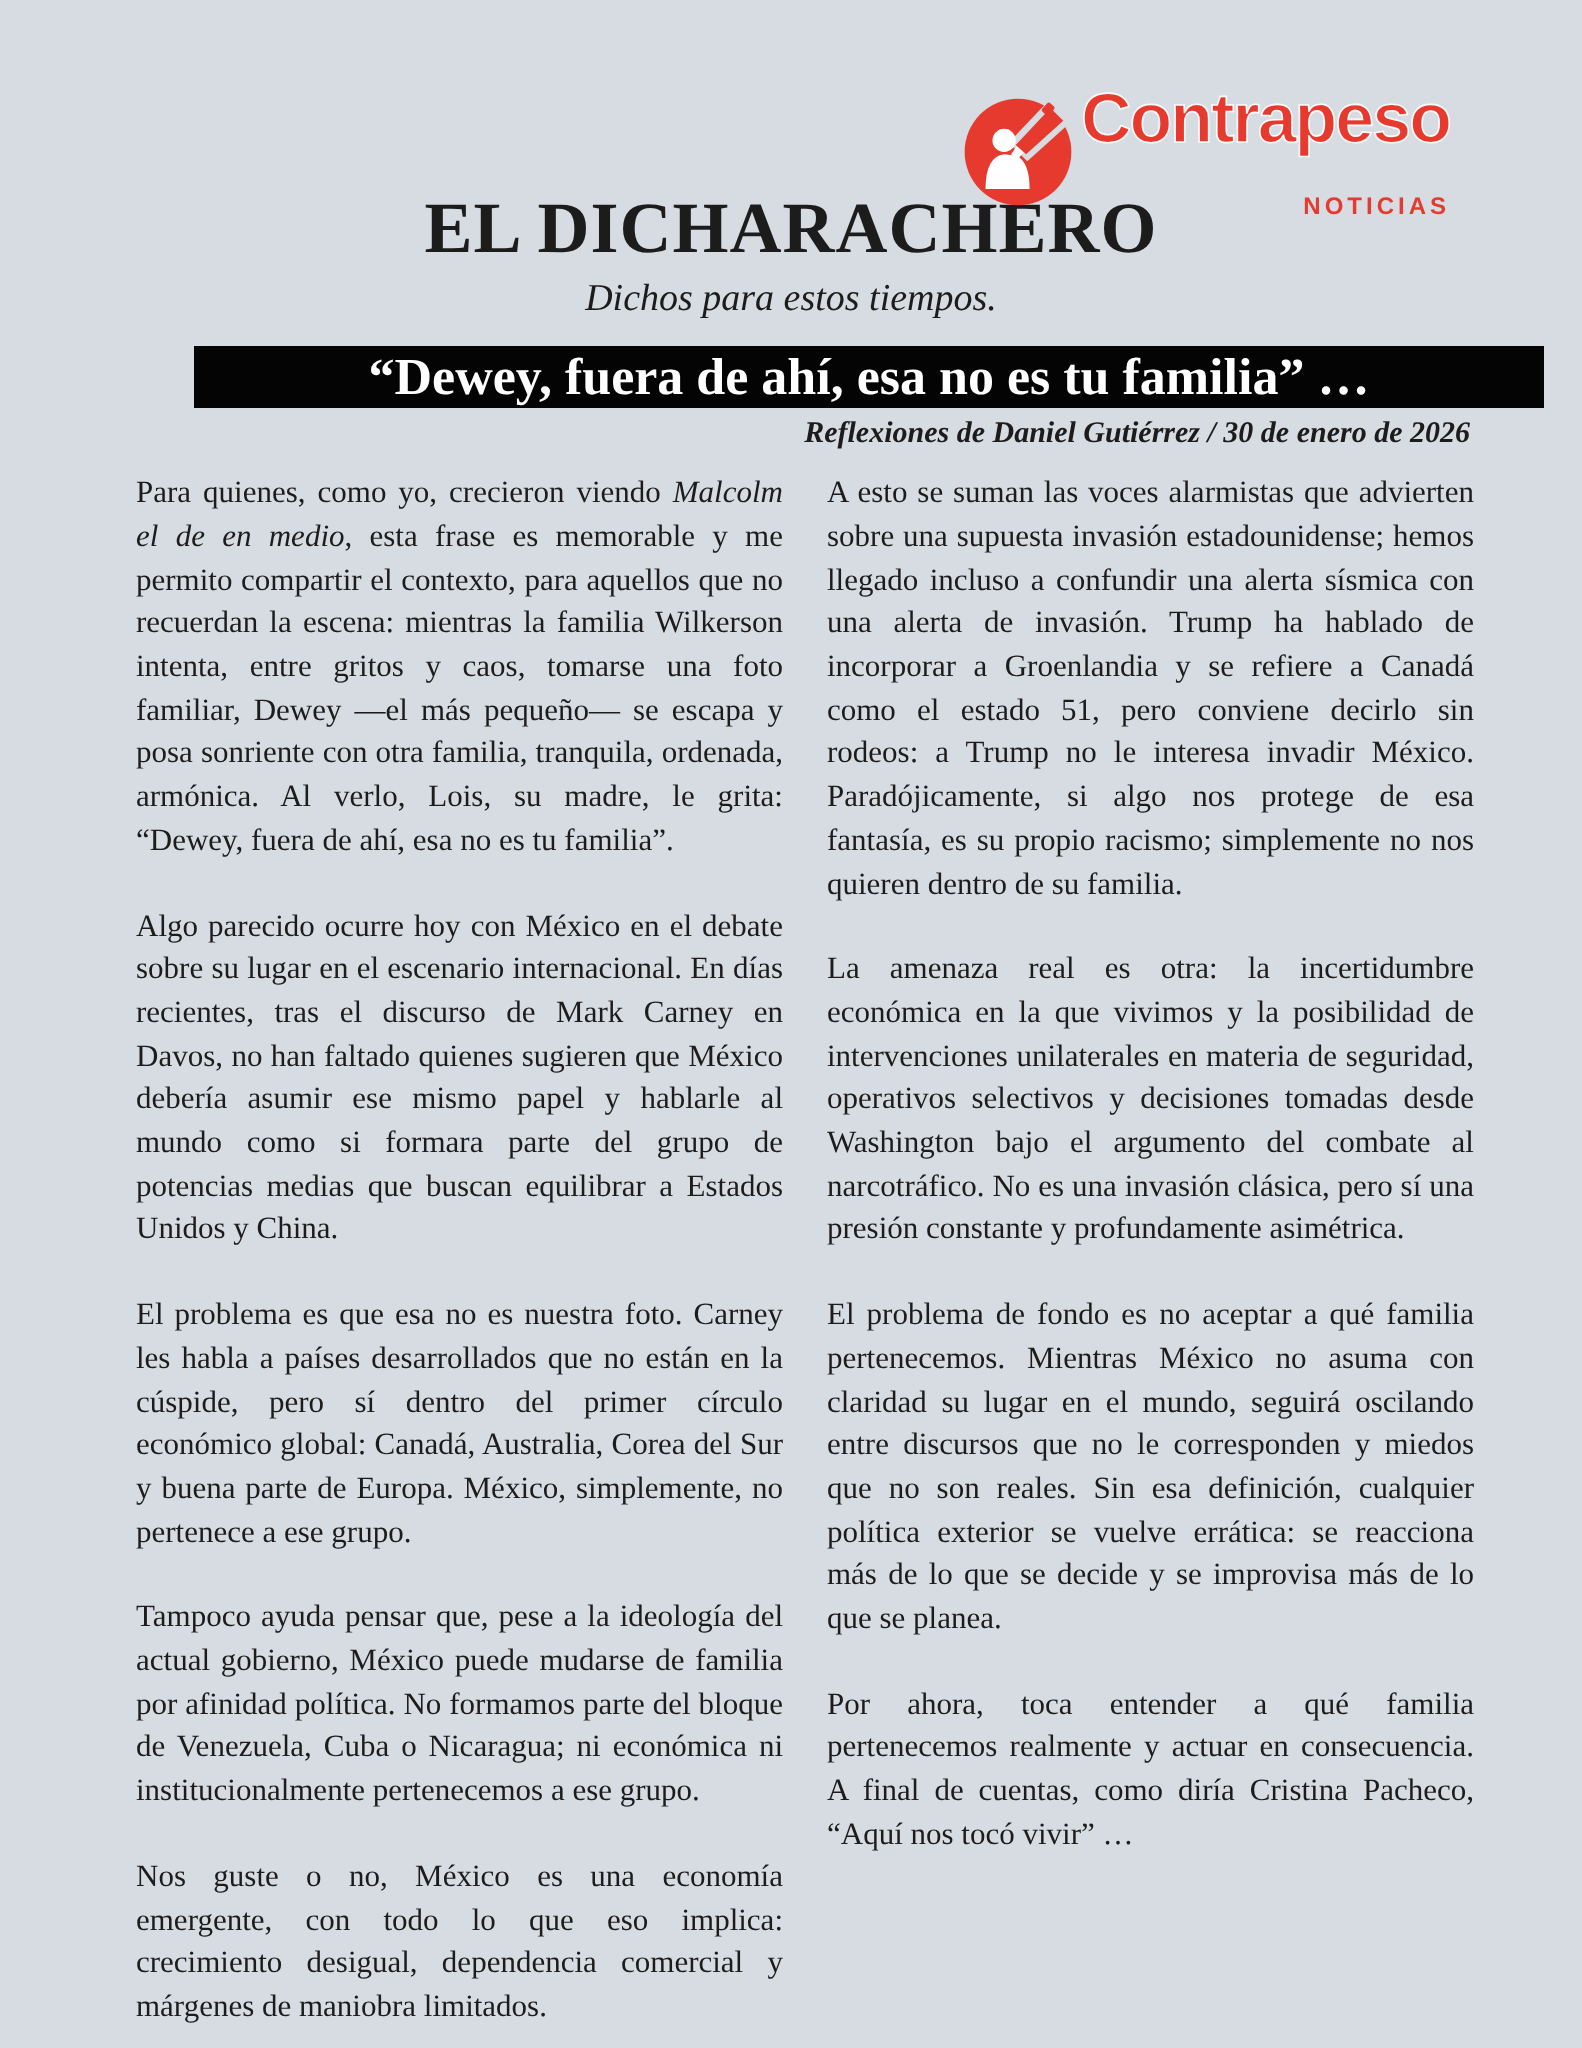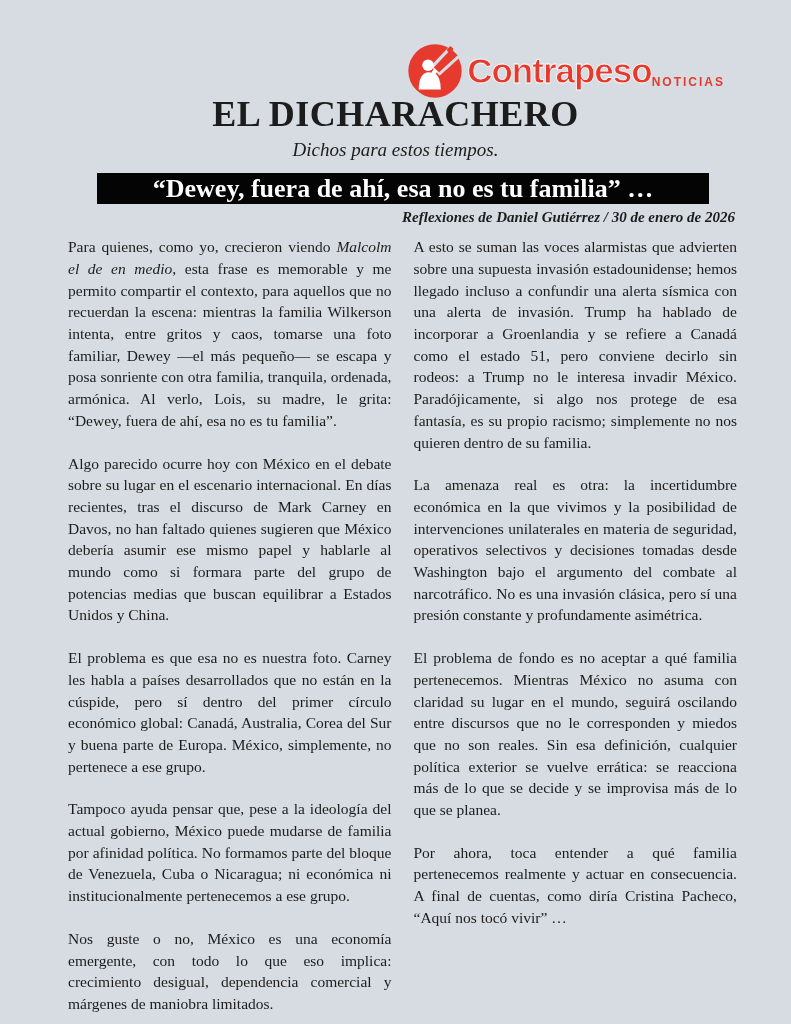--- a/index.html
+++ b/index.html
@@ -11,21 +11,21 @@
     font-family:"Liberation Serif", serif;
     color:#1c1c1c;
     box-sizing:border-box;
   }
   
   .logo{
     position:absolute; top:42px; right:66px;
     display:flex; align-items:center; gap:3px;
   }
   .logo-icon{width:58px;height:58px;flex:0 0 auto;}
-  .logo-textwrap{display:flex;flex-direction:row;align-items:flex-end;}
+  .logo-textwrap{display:flex;flex-direction:column;align-items:flex-end;gap:20px;}
   .logo-word{
     font-family:"Liberation Sans", sans-serif;
     font-weight:bold;
     font-size:35px;
     line-height:36px;
     letter-spacing:-1px;
     color:#e63a2e;
     -webkit-text-stroke:0.8px rgba(255,255,255,0.95);
   }
   .logo-tagline{
@@ -47,21 +47,21 @@
   }
   .subtitle{
     margin-top:4px;
     text-align:center;
     font-style:italic;
     font-size:19px;
     line-height:1.2;
   }
   .headline-bar{
     margin:11px 0 0 97px;
-    width:612px;
+    width:675px;
     height:31px;
     background:#040404;
     color:#ffffff;
     display:flex;align-items:center;justify-content:center;
     box-sizing:border-box;
   }
   .headline-bar span{
     font-weight:bold;
     font-size:26px;
     line-height:31px;

